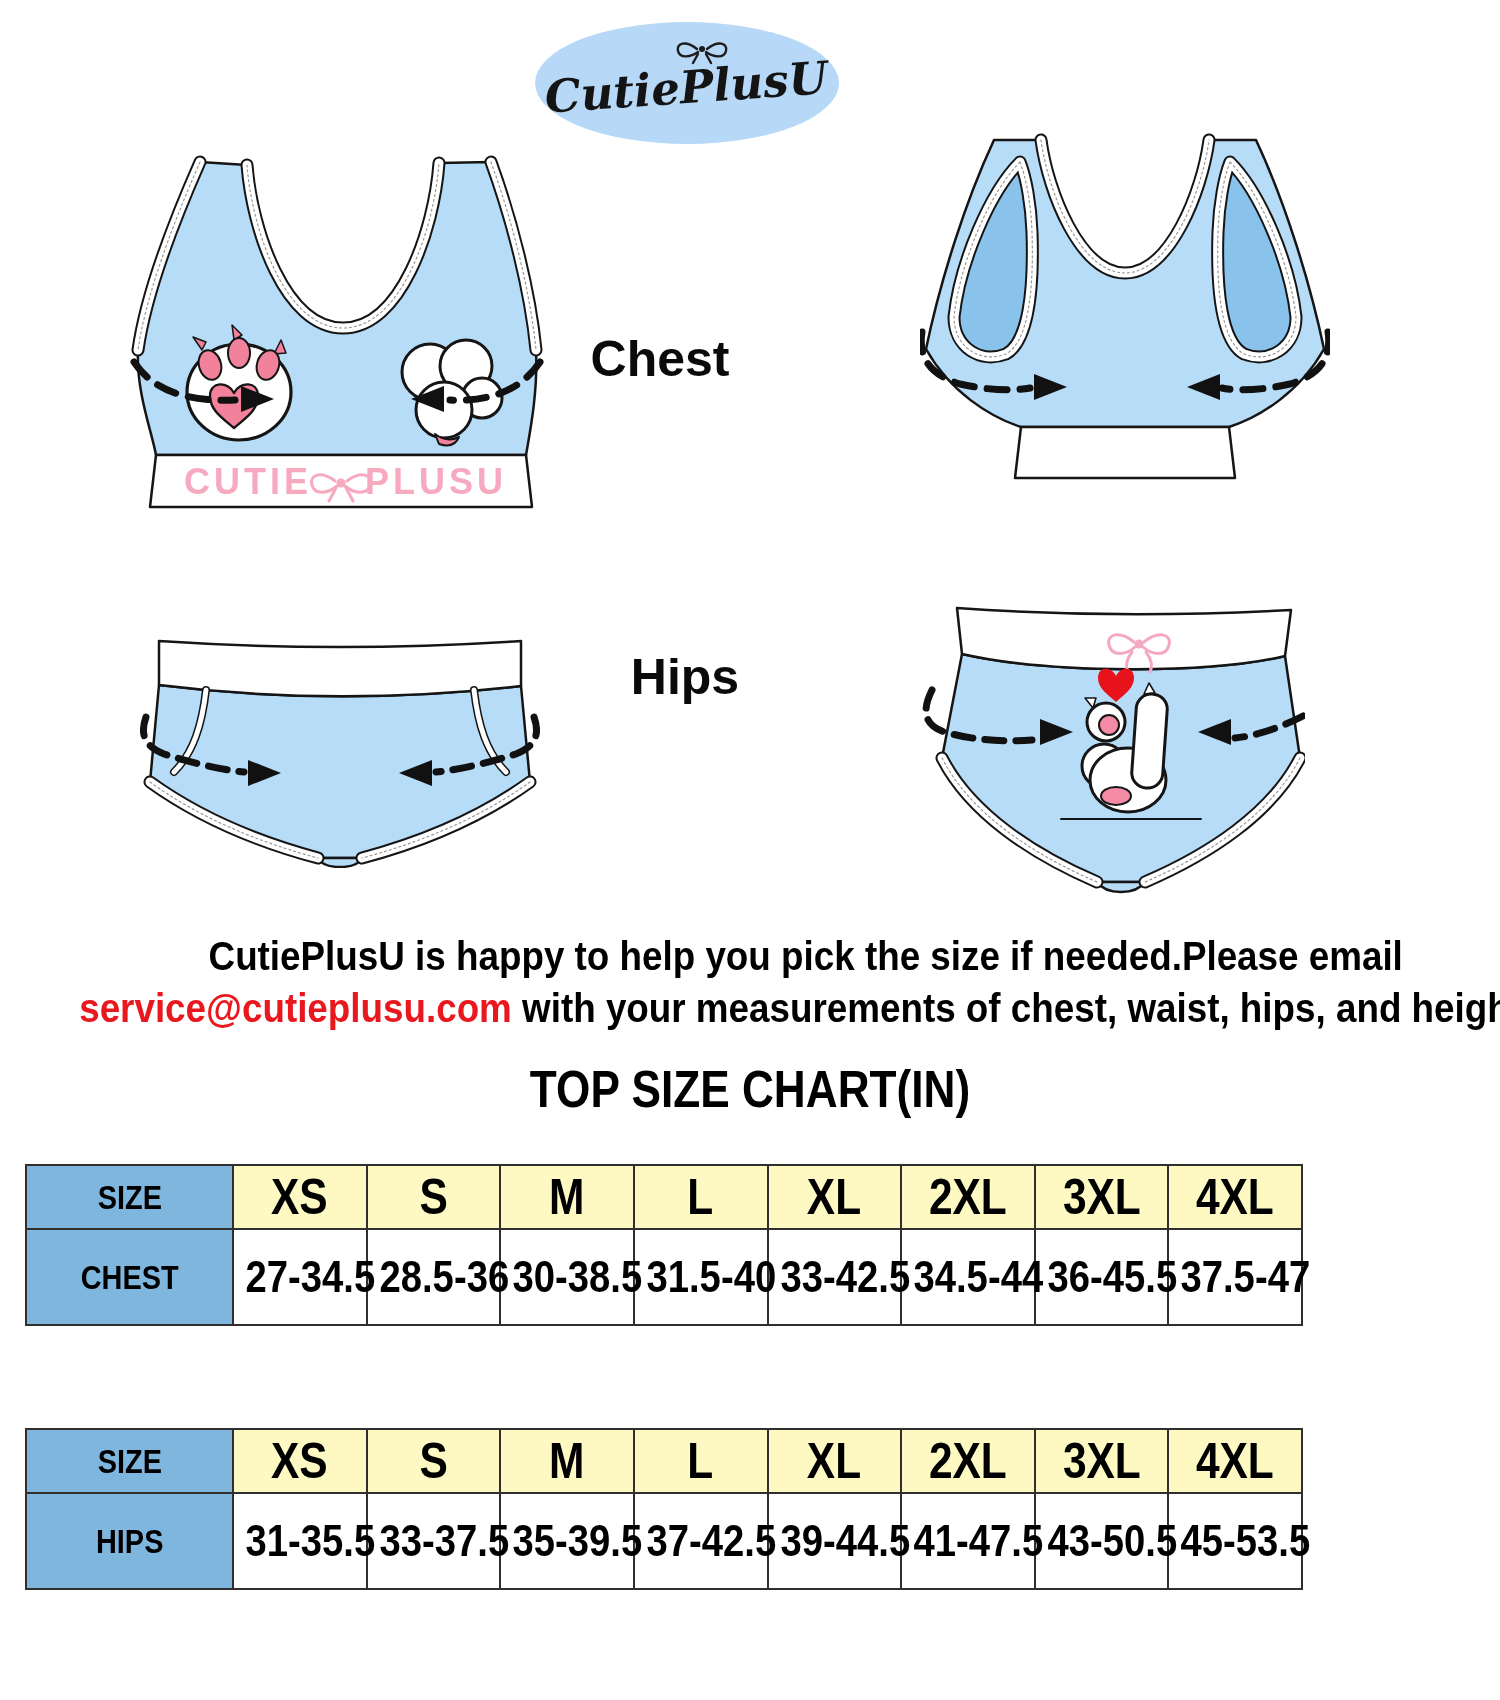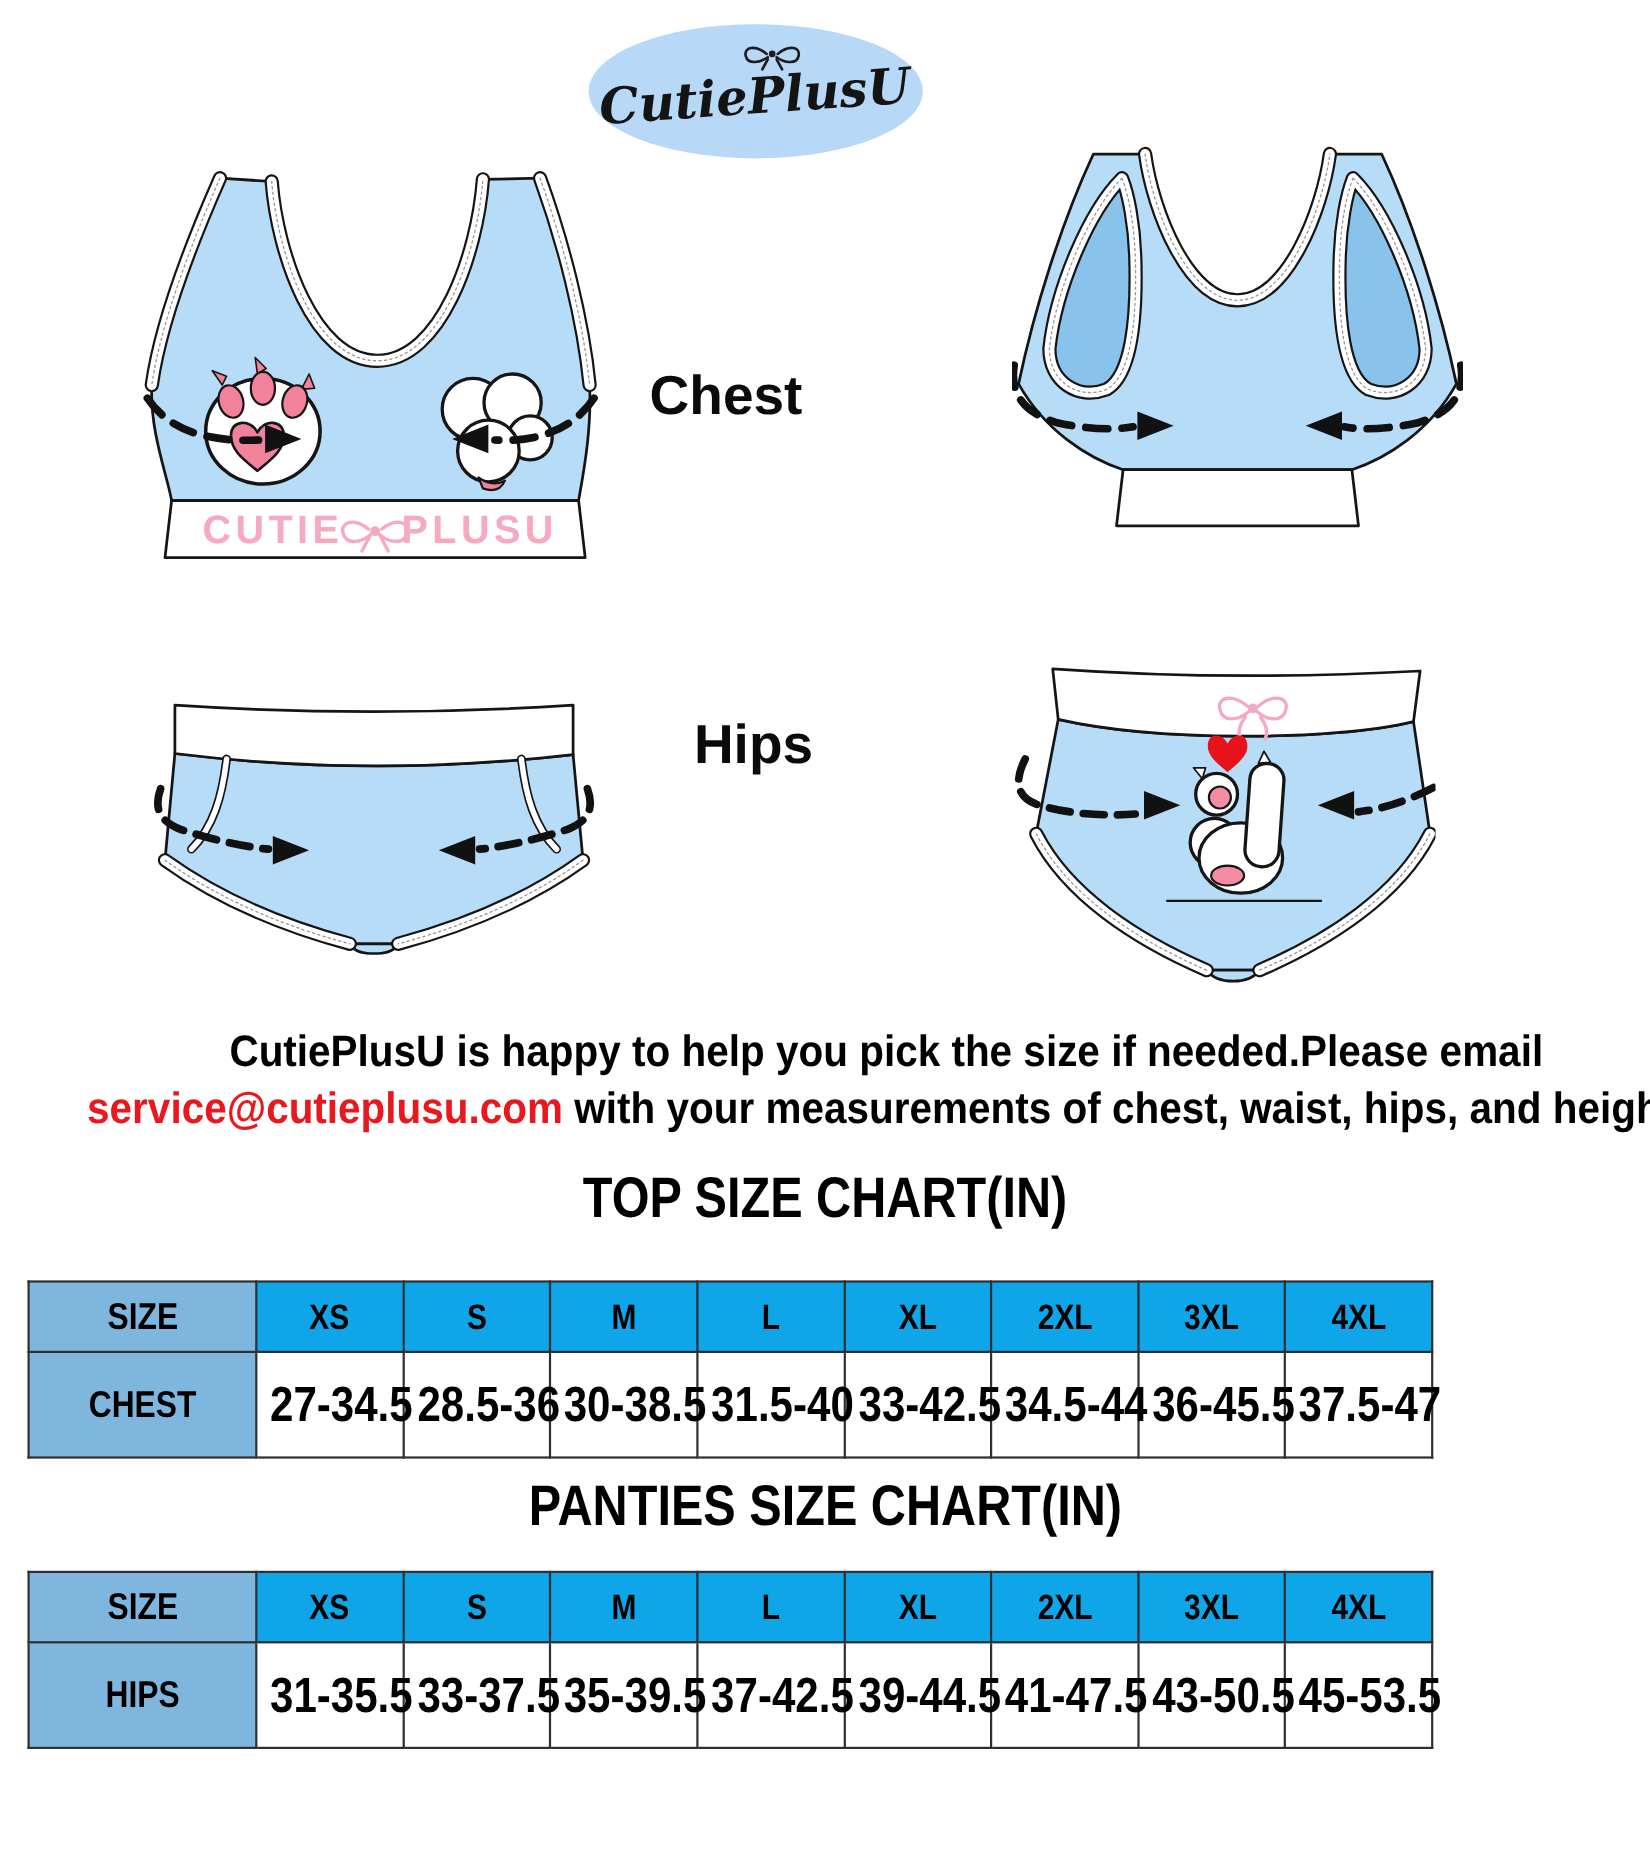--- a/index.html
+++ b/index.html
@@ -7,21 +7,21 @@
           font-family:"Liberation Sans",sans-serif;overflow:hidden;color:#000;}
   .abs{position:absolute;}
   .cx{display:inline-block;transform:scaleX(.85);transform-origin:50% 50%;white-space:nowrap;}
   .measure-label{font-size:50px;font-weight:700;color:#0a0a0a;text-align:center;}
   .help{left:16px;top:930px;width:1500px;font-size:40px;font-weight:700;line-height:52px;text-align:center;}
   .help .email{color:#e8181e;}
   .chart-title{left:0;width:1500px;font-size:52px;font-weight:700;text-align:center;line-height:58px;}
   table.size-table{border-collapse:collapse;table-layout:fixed;width:1278px;}
   table.size-table td{border:2px solid #2f2f2f;text-align:center;vertical-align:middle;
        font-weight:700;padding:0;}
-  tr.hdr td{background:#0ea5e9;height:62px;font-size:32px;}
+  tr.hdr td{background:#fef9c3;height:62px;font-size:50px;}
   tr.dat td{background:#ffffff;height:94px;font-size:45px;}
   td.lbl{background:#7fb6de !important;font-size:34px !important;}
   col.c0{width:207px;}
 </style>
 </head>
 <body>
 
 <div class="canvas">
 
   <svg class="abs" style="left:534px;top:21px" width="306" height="124" viewBox="0 0 306 124">
@@ -226,23 +226,20 @@
         <td><span class="cx">30-38.5</span></td>
         <td><span class="cx">31.5-40</span></td>
         <td><span class="cx">33-42.5</span></td>
         <td><span class="cx">34.5-44</span></td>
         <td><span class="cx">36-45.5</span></td>
         <td><span class="cx">37.5-47</span></td>
       </tr>
     </tbody>
   </table>
 
-  <div class="abs chart-title" style="top:1340px">
-    <span class="cx">PANTIES SIZE CHART(IN)</span>
-  </div>
 
   <table class="size-table abs" style="left:25px;top:1428px">
     <colgroup>
         <col class="c0">
         <col>
         <col>
         <col>
         <col>
         <col>
         <col>

